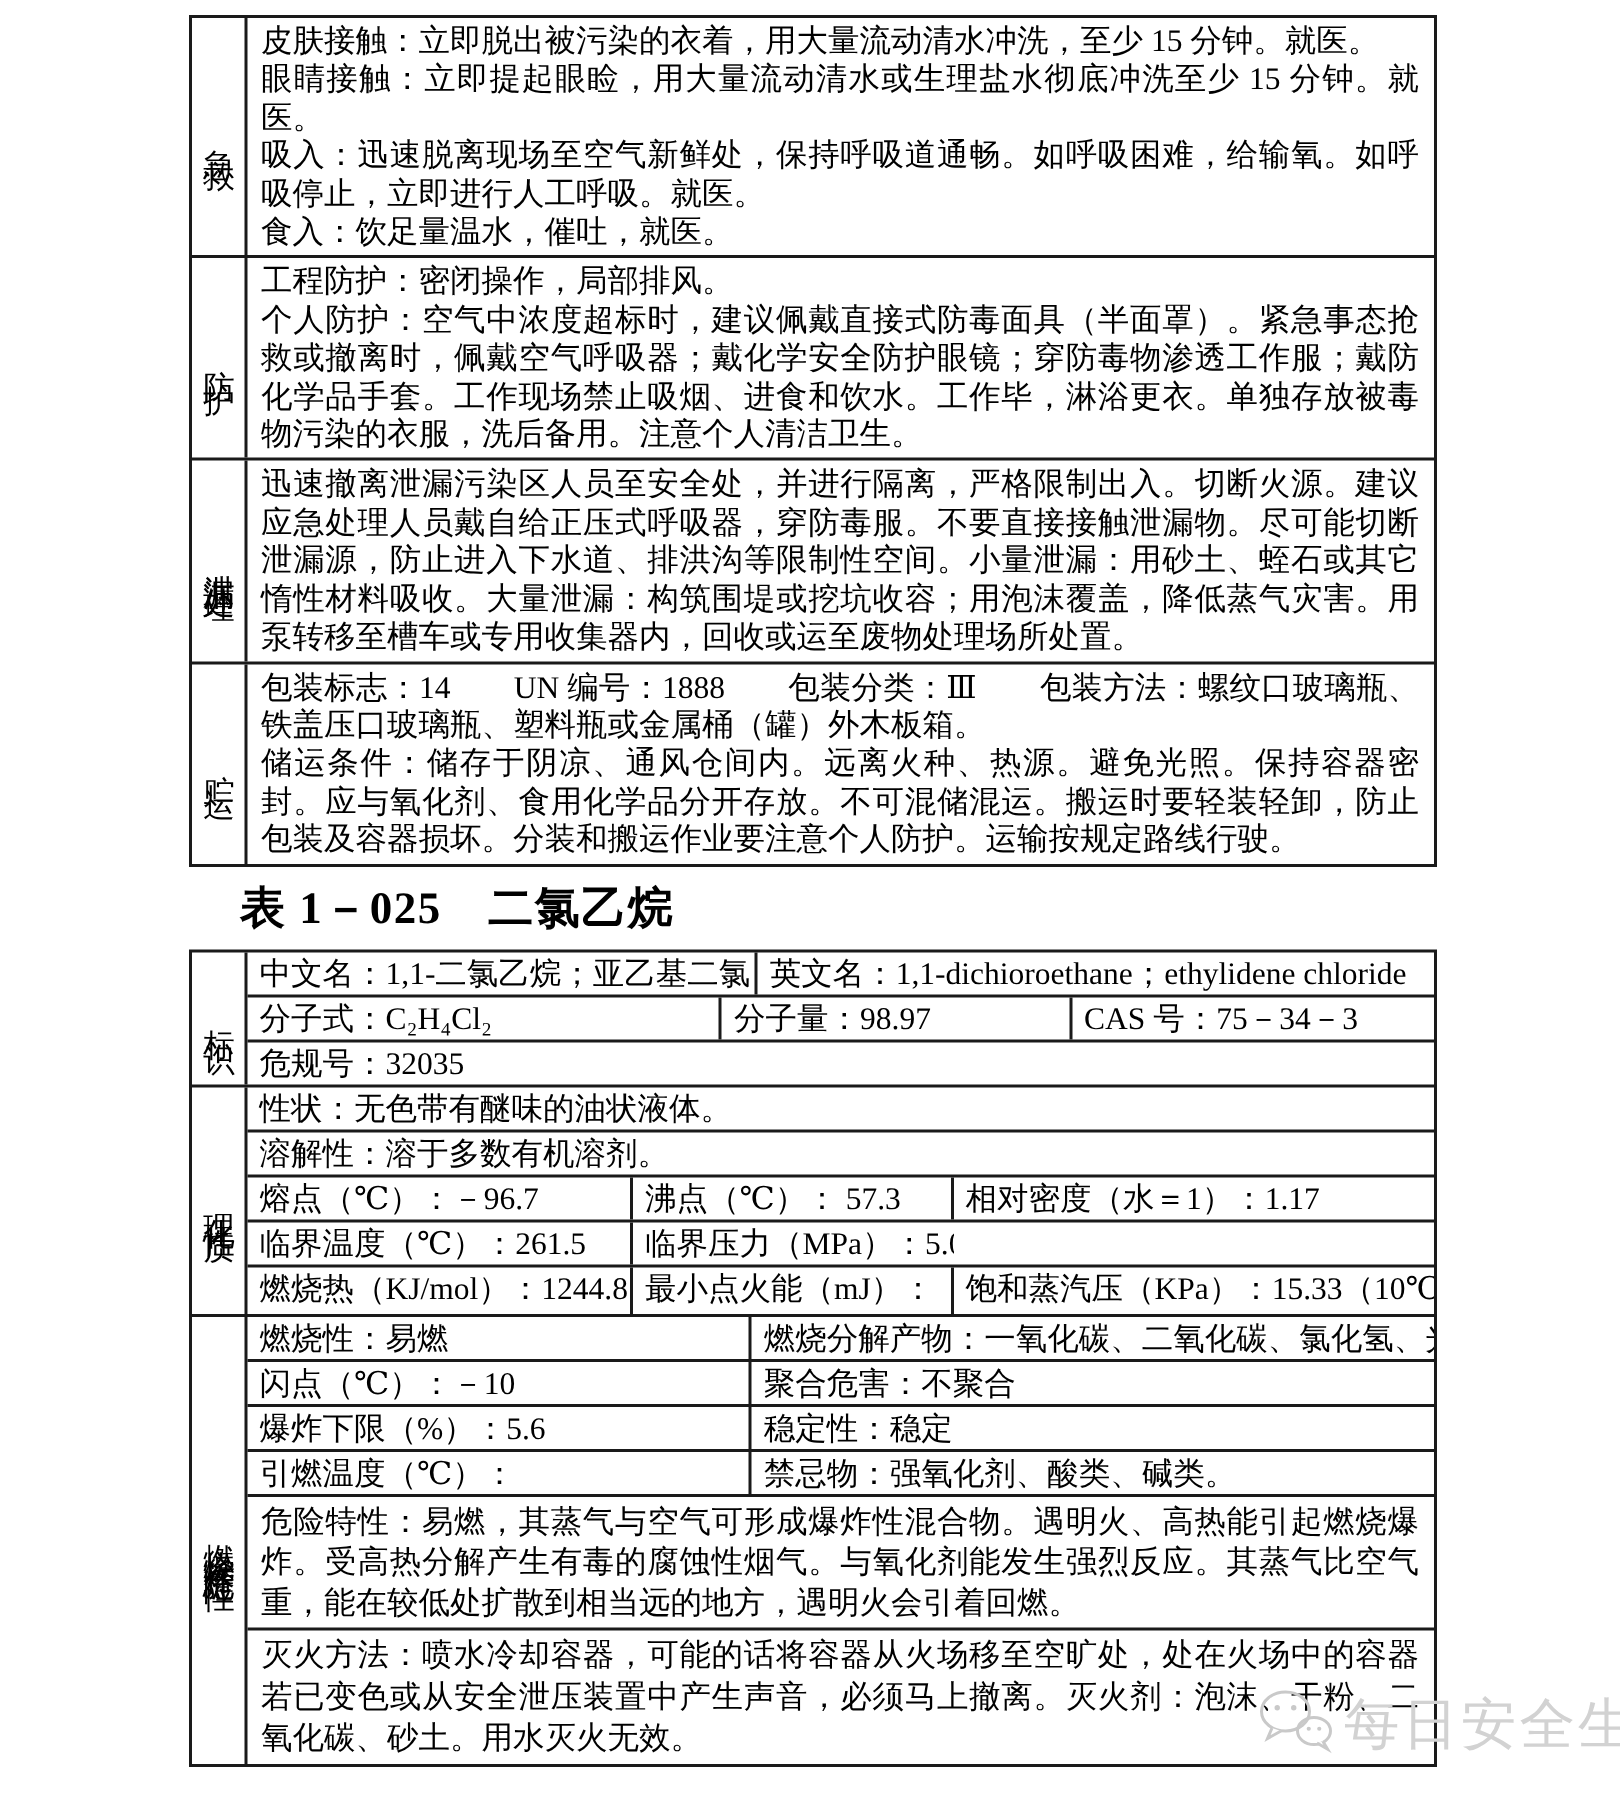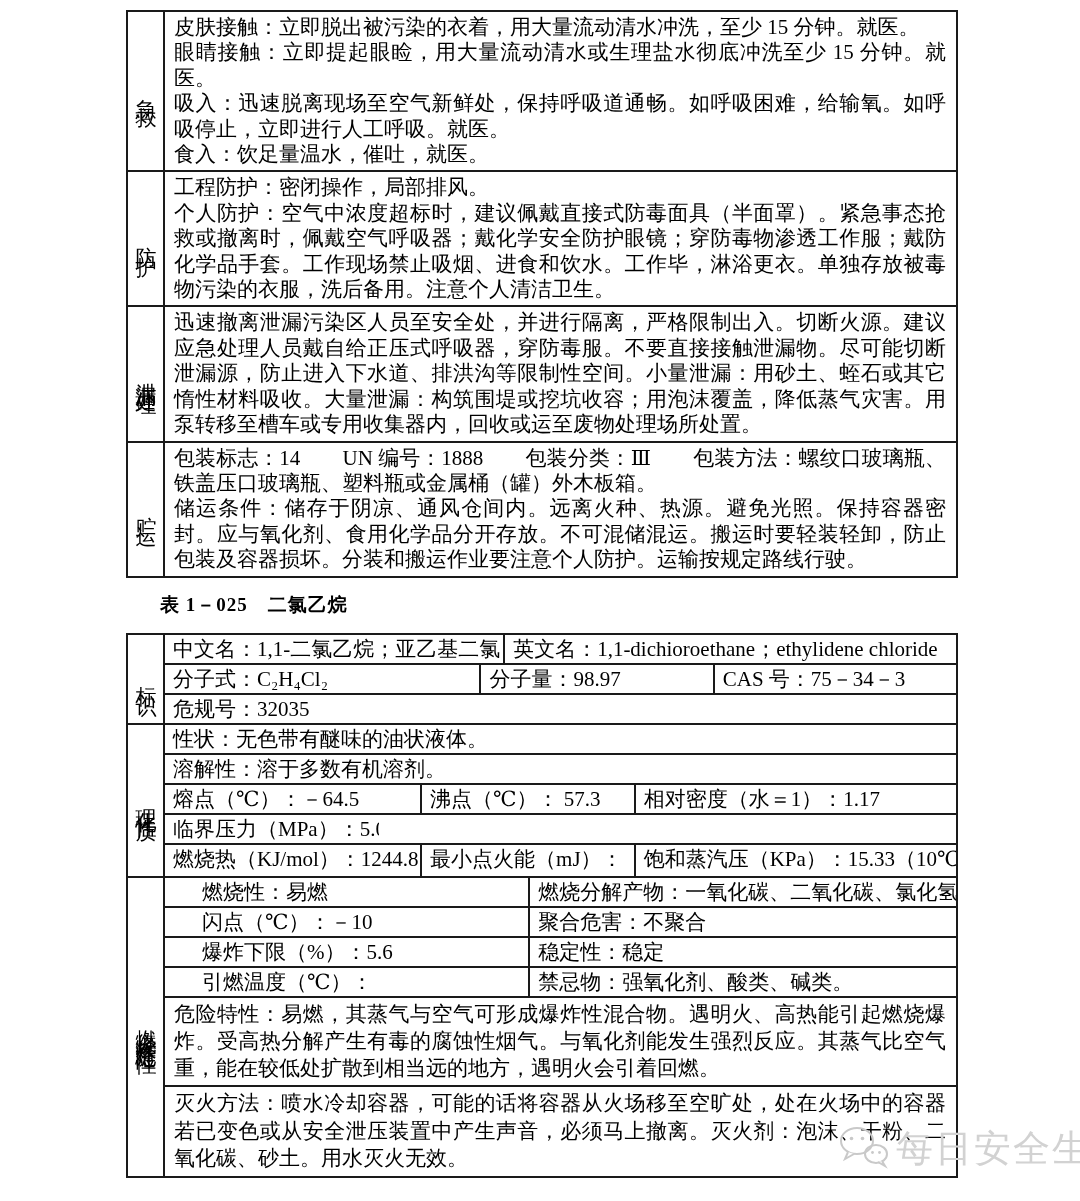--- a/index.html
+++ b/index.html
@@ -78,35 +78,35 @@
     padding: 3px 10px 3px 9px;
     box-sizing: border-box;
   }
   .para-cell p { margin: 0; line-height: 27.3px; text-align: justify; }
   
   .w43 { flex: 0 0 43%; }
   .w40 { flex: 0 0 40%; }
   .w325 { flex: 0 0 32.5%; }
   .w295 { flex: 0 0 29.5%; }
   .w27 { flex: 0 0 27%; }
-  .w425 { flex: 0 0 42.5%; margin-left: 29px; }
+  .w425 { flex: 0 0 42.5%; }
   
   .h29 { min-height: 29px; }
   .h28 { min-height: 28px; align-items: center; }
   .h31 { min-height: 31px; justify-content: space-between; }
   .mh127 { min-height: 127px; }
   .mh128 { min-height: 128px; }
   .mh131 { min-height: 131px; }
   .title-band {
     height: 55px;
     display: flex;
     align-items: center;
   }
   .title-band .t {
-    font-size: 19px;
+    font-size: 30px;
     font-weight: bold;
     padding-left: 34px;
     letter-spacing: 1px;
   }
   .hazard-cell p { line-height: 27.3px; }
   .ext-cell p { line-height: 27.5px; }
   .watermark {
     position: absolute;
     left: 838px; top: 1124px;
     width: 242px;
@@ -206,25 +206,26 @@
         <span class="vtext tight">理化性质</span>
       </div>
       <div class="secbody">
         <div class="row h29">
           <div class="cell grow">性状：无色带有醚味的油状液体。</div>
         </div>
         <div class="row h28">
           <div class="cell grow">溶解性：溶于多数有机溶剂。</div>
         </div>
         <div class="row h28">
-          <div class="cell w325">熔点（℃）：－64.5</div>
+          <div class="cell w325">熔点（℃）：－96.7</div>
           <div class="cell w27">沸点（℃）： 57.3</div>
           <div class="cell grow">相对密度（水＝1）：1.17</div>
         </div>
         <div class="row h28">
+          <div class="cell w325">临界温度（℃）：261.5</div>
           <div class="cell w27">临界压力（MPa）：5.05</div>
         </div>
         <div class="row h31">
           <div class="cell w325">燃烧热（KJ/mol）：1244.8</div>
           <div class="cell w27">最小点火能（mJ）：</div>
           <div class="cell grow">饱和蒸汽压（KPa）：15.33（10℃）</div>
         </div>
       </div>
     </div>
 

